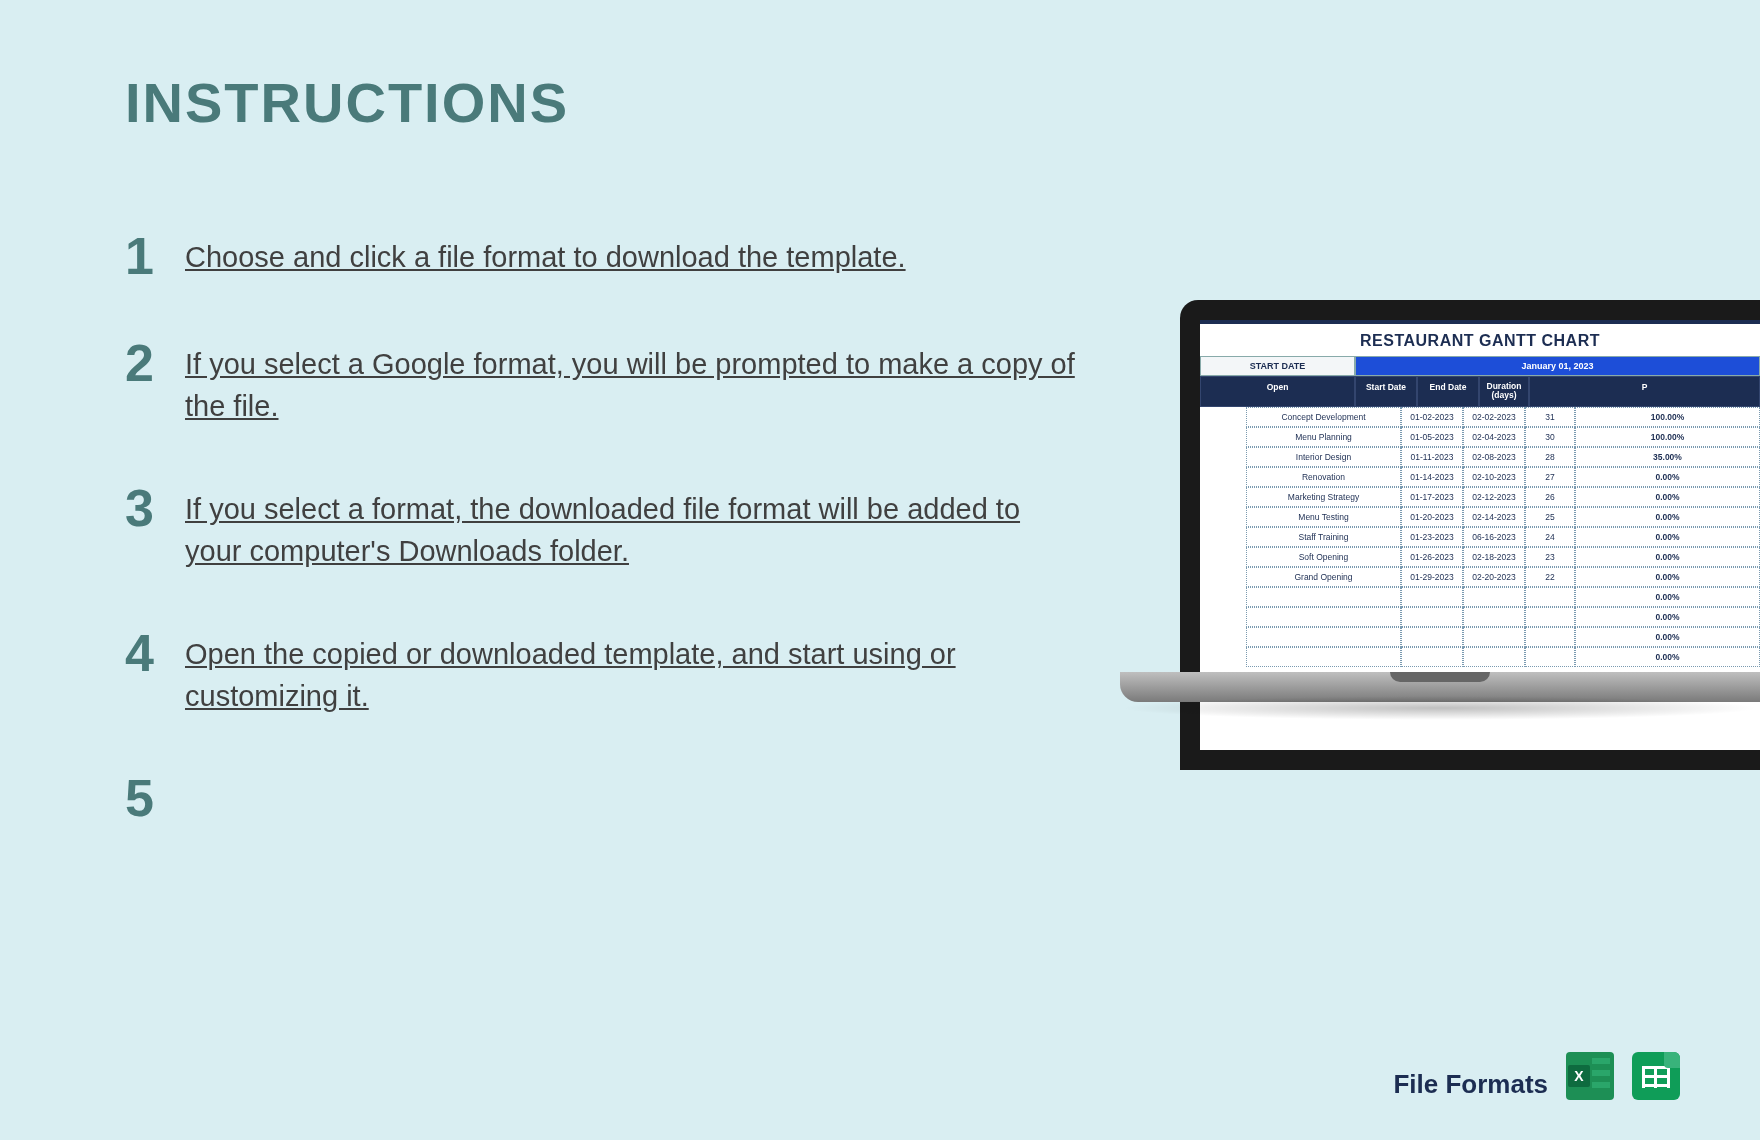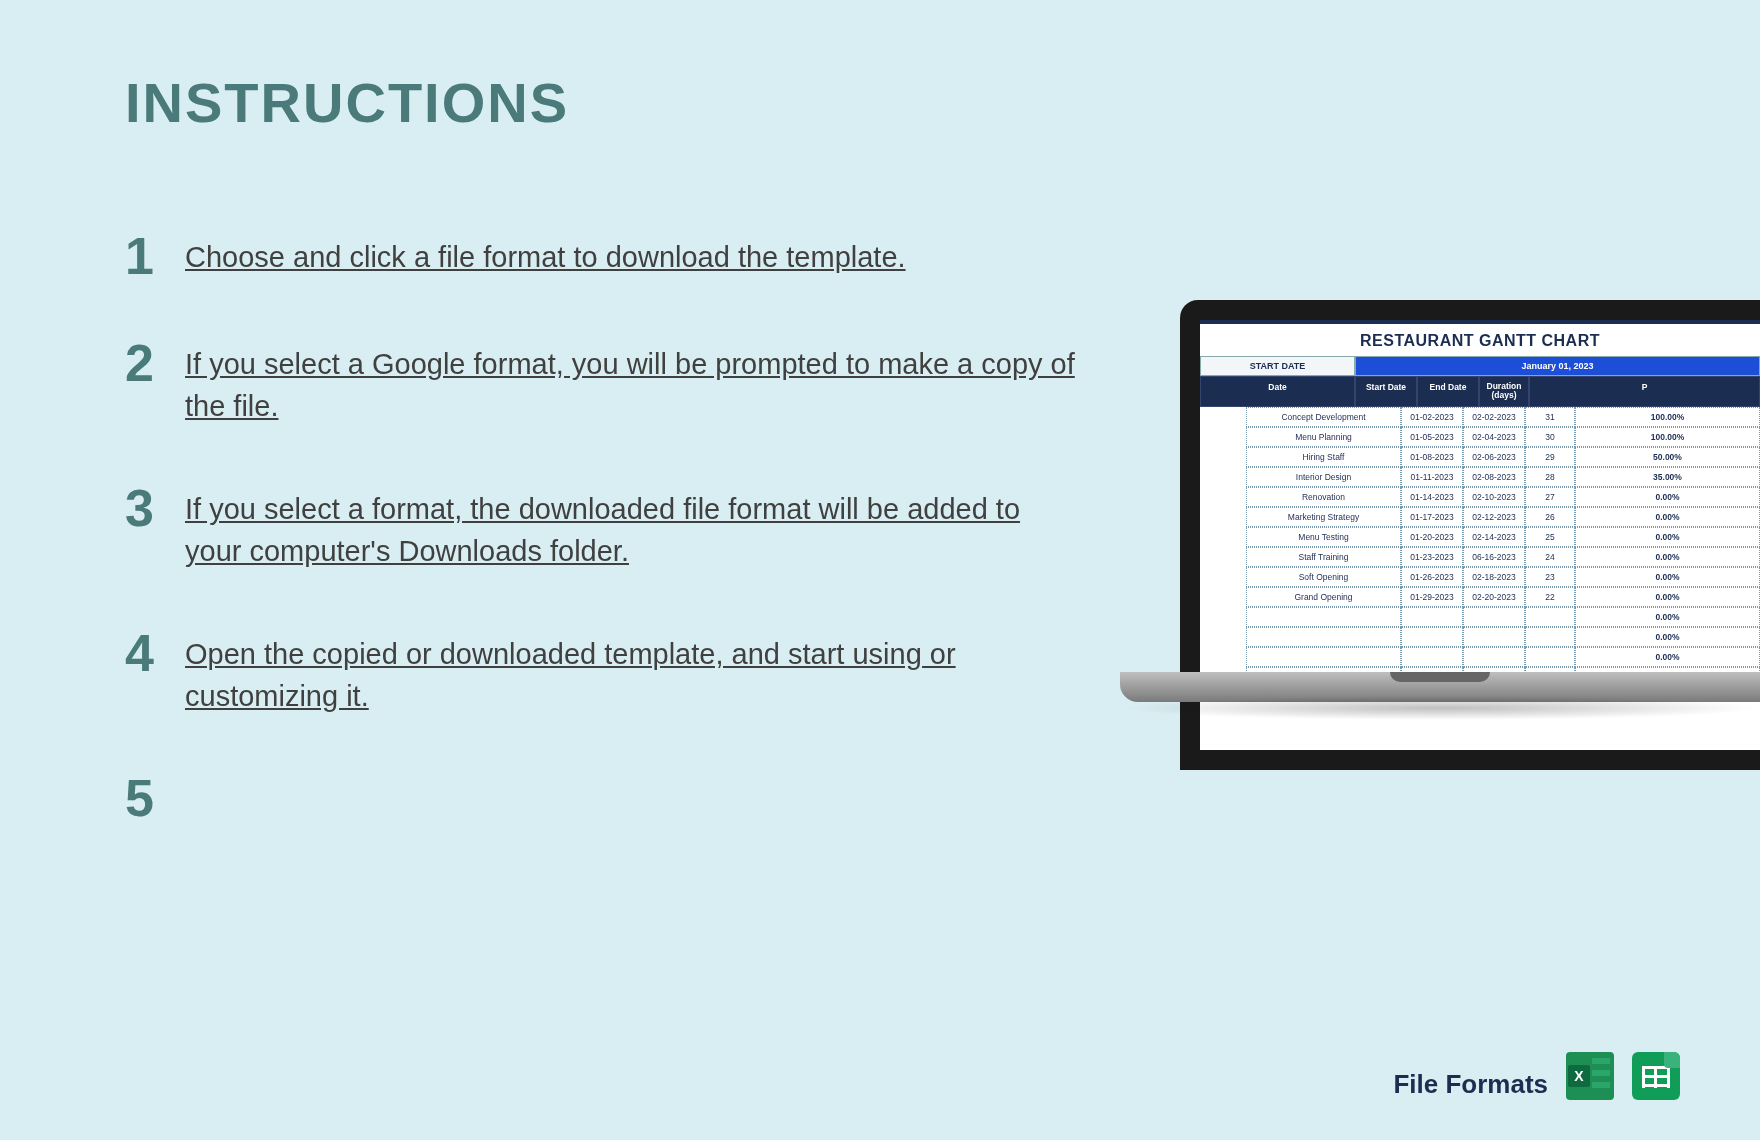--- a/index.html
+++ b/index.html
@@ -246,21 +246,21 @@
 <div class="laptop">
   <div class="laptop-screen-frame">
     <div class="laptop-screen">
       <div class="sheet-topbar"></div>
       <div class="sheet-title">RESTAURANT GANTT CHART</div>
       <div class="sheet-header-row">
         <div class="hcell start">START DATE</div>
         <div class="hcell date">January 01, 2023</div>
       </div>
       <div class="sheet-cols">
-        <div class="col-task">Date</div>
+        <div class="col-task">Open</div>
         <div class="col-sd">Start Date</div>
         <div class="col-ed">End Date</div>
         <div class="col-dur">Duration (days)</div>
         <div class="col-pct">P</div>
       </div>
       <div id="sheet-rows">
           <div class="sheet-row">
             <div class="c-task">Concept Development</div>
             <div class="c-sd">01-02-2023</div>
             <div class="c-ed">02-02-2023</div>
@@ -268,27 +268,20 @@
             <div class="c-pct">100.00%</div>
           </div>
           <div class="sheet-row">
             <div class="c-task">Menu Planning</div>
             <div class="c-sd">01-05-2023</div>
             <div class="c-ed">02-04-2023</div>
             <div class="c-dur">30</div>
             <div class="c-pct">100.00%</div>
           </div>
           <div class="sheet-row">
-            <div class="c-task">Hiring Staff</div>
-            <div class="c-sd">01-08-2023</div>
-            <div class="c-ed">02-06-2023</div>
-            <div class="c-dur">29</div>
-            <div class="c-pct">50.00%</div>
-          </div>
-          <div class="sheet-row">
             <div class="c-task">Interior Design</div>
             <div class="c-sd">01-11-2023</div>
             <div class="c-ed">02-08-2023</div>
             <div class="c-dur">28</div>
             <div class="c-pct">35.00%</div>
           </div>
           <div class="sheet-row">
             <div class="c-task">Renovation</div>
             <div class="c-sd">01-14-2023</div>
             <div class="c-ed">02-10-2023</div>

